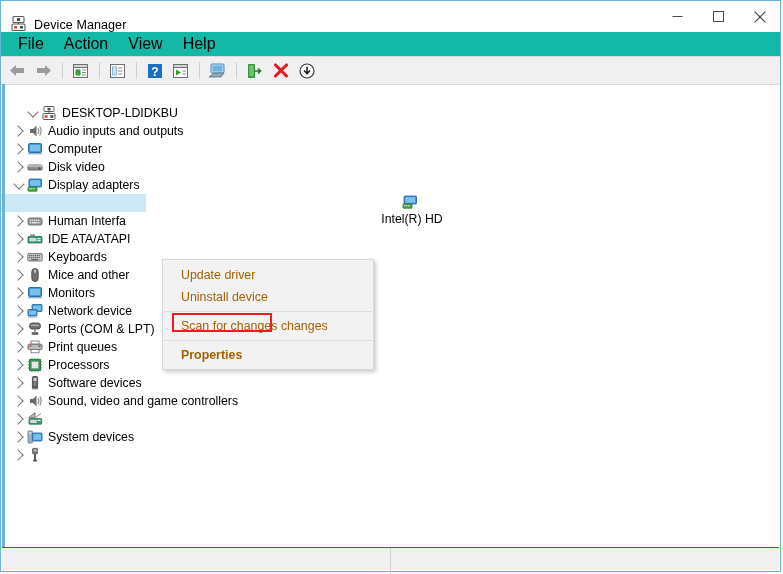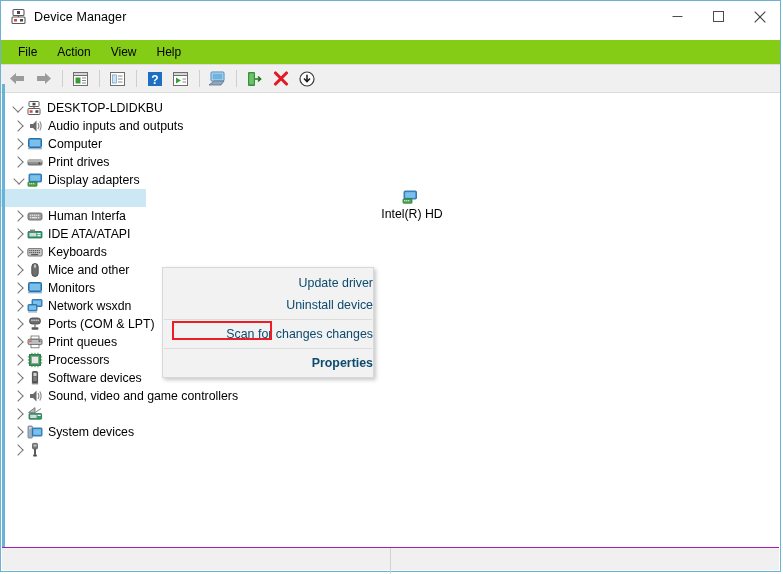--- a/index.html
+++ b/index.html
@@ -26,21 +26,21 @@
     background: #ffffff;
     box-sizing: border-box;
   }
 
   
   #titlebar {
     position: relative;
     height: 31px;
     background: #ffffff;
     display: flex;
-    align-items: center;
+    align-items: flex-end;
   }
   #titlebar .tb-icon {
     margin-left: 9px;
     width: 17px; height: 17px;
     position: relative;
   }
   #titlebar .tb-title {
     margin-left: 7px;
     font-size: 12.5px;
     color: #000;
@@ -60,23 +60,22 @@
     color: #4c4c4c;
   }
   .winbtn svg { display:block; }
 
   
   #menubar {
     height: 24px;
     display: flex;
     align-items: center;
     padding-left: 7px;
-    background: #84cc16;
-    font-size: 12px;
-    margin-top: 8px;
+    background: #14b8a6;
+    font-size: 16px;
   }
   #menubar .mi {
     padding: 2px 10px 3px 10px;
     color: #000;
   }
 
   
   #toolbar {
     height: 27px;
     background: #f0f0f0;
@@ -135,21 +134,21 @@
     left: -21px;
     top: 0;
     height: 18px;
     width: 166px;
     background: #cce8f5;
     z-index: 0;
   }
   .row.selected .ico,
   .row.selected .lbl { position: relative; z-index: 1; }
 
-  .lvl0 { padding-left: 9px; }
+  .lvl0 { padding-left: 24px; margin-top: 13px; }
   .lvl1 { padding-left: 10px; }
   .lvl2 { padding-left: 43px; flex-direction: column; }
 
   
   .chev {
     width: 7px; height: 7px;
     border-right: 1.4px solid #767676;
     border-bottom: 1.4px solid #767676;
   }
   .chev.closed { transform: rotate(-45deg); margin-left: -2px;}
@@ -165,22 +164,21 @@
     border: 1px solid #d8d8d8;
     box-shadow: 2px 2px 4px rgba(0,0,0,.22);
     z-index: 50;
     padding: 4px 0 3px 0;
   }
   .citem {
     height: 22px;
     line-height: 22px;
     padding-left: 18px;
     font-size: 12.4px;
-    color: #0c4a6e;
-    text-align: right;
+    color: #a16207;
   }
   .citem.bold { font-weight: bold; }
   .csep {
     height: 1px;
     background: #dcdcdc;
     margin: 3px 1px;
   }
   #redbox {
     position: absolute;
     left: 171px;
@@ -397,21 +395,21 @@
       <span class="twisty">
           <i class="chev closed"></i>
         </span>
       <span class="ico">
         <svg width="16" height="16" viewBox="0 0 16 16">
           <rect x="1" y="6" width="14" height="5" rx="1" fill="#8c8c8c" stroke="#5e5e5e" stroke-width=".9"></rect>
           <rect x="1" y="6" width="14" height="2.2" fill="#b5b5b5"></rect>
           <circle cx="12.4" cy="9.3" r="1" fill="#4a4a4a"></circle>
         </svg>
       </span>
-      <span class="lbl">Print drives</span>
+      <span class="lbl">Disk video</span>
     </div>
 
     <div class="row lvl1">
       <span class="twisty">
           <i class="chev open"></i>
         </span>
       <span class="ico">
         <svg width="16" height="16" viewBox="0 0 16 16">
           <rect x="2" y="2" width="12.5" height="8" rx="1" fill="#3a8fd0" stroke="#2a6fa8" stroke-width=".9"></rect>
           <rect x="3.2" y="3.2" width="10" height="5.6" fill="#7cc0ea"></rect>
@@ -534,21 +532,21 @@
         </span>
       <span class="ico">
         <svg width="16" height="16" viewBox="0 0 16 16">
           <rect x="5" y="1.5" width="10" height="7" rx=".8" fill="#3a8fd0" stroke="#2a6fa8" stroke-width=".9"></rect>
           <rect x="6" y="2.6" width="8" height="4.8" fill="#7cc0ea"></rect>
           <rect x="1" y="6.5" width="9" height="6.4" rx=".8" fill="#3a8fd0" stroke="#2a6fa8" stroke-width=".9"></rect>
           <rect x="2" y="7.6" width="7" height="4.2" fill="#7cc0ea"></rect>
           <rect x="1" y="13.4" width="9" height="1.2" fill="#9fb3c4"></rect>
         </svg>
       </span>
-      <span class="lbl">Network wsxdn</span>
+      <span class="lbl">Network device</span>
     </div>
 
     <div class="row lvl1">
       <span class="twisty">
           <i class="chev closed"></i>
         </span>
       <span class="ico">
         <svg width="16" height="16" viewBox="0 0 16 16">
           <rect x="2.6" y="2" width="10.8" height="6" rx="2.6" fill="#6e6e6e" stroke="#4a4a4a" stroke-width=".9"></rect>
           <rect x="4.3" y="3.6" width="1.3" height="1.4" fill="#d8d8d8"></rect>

